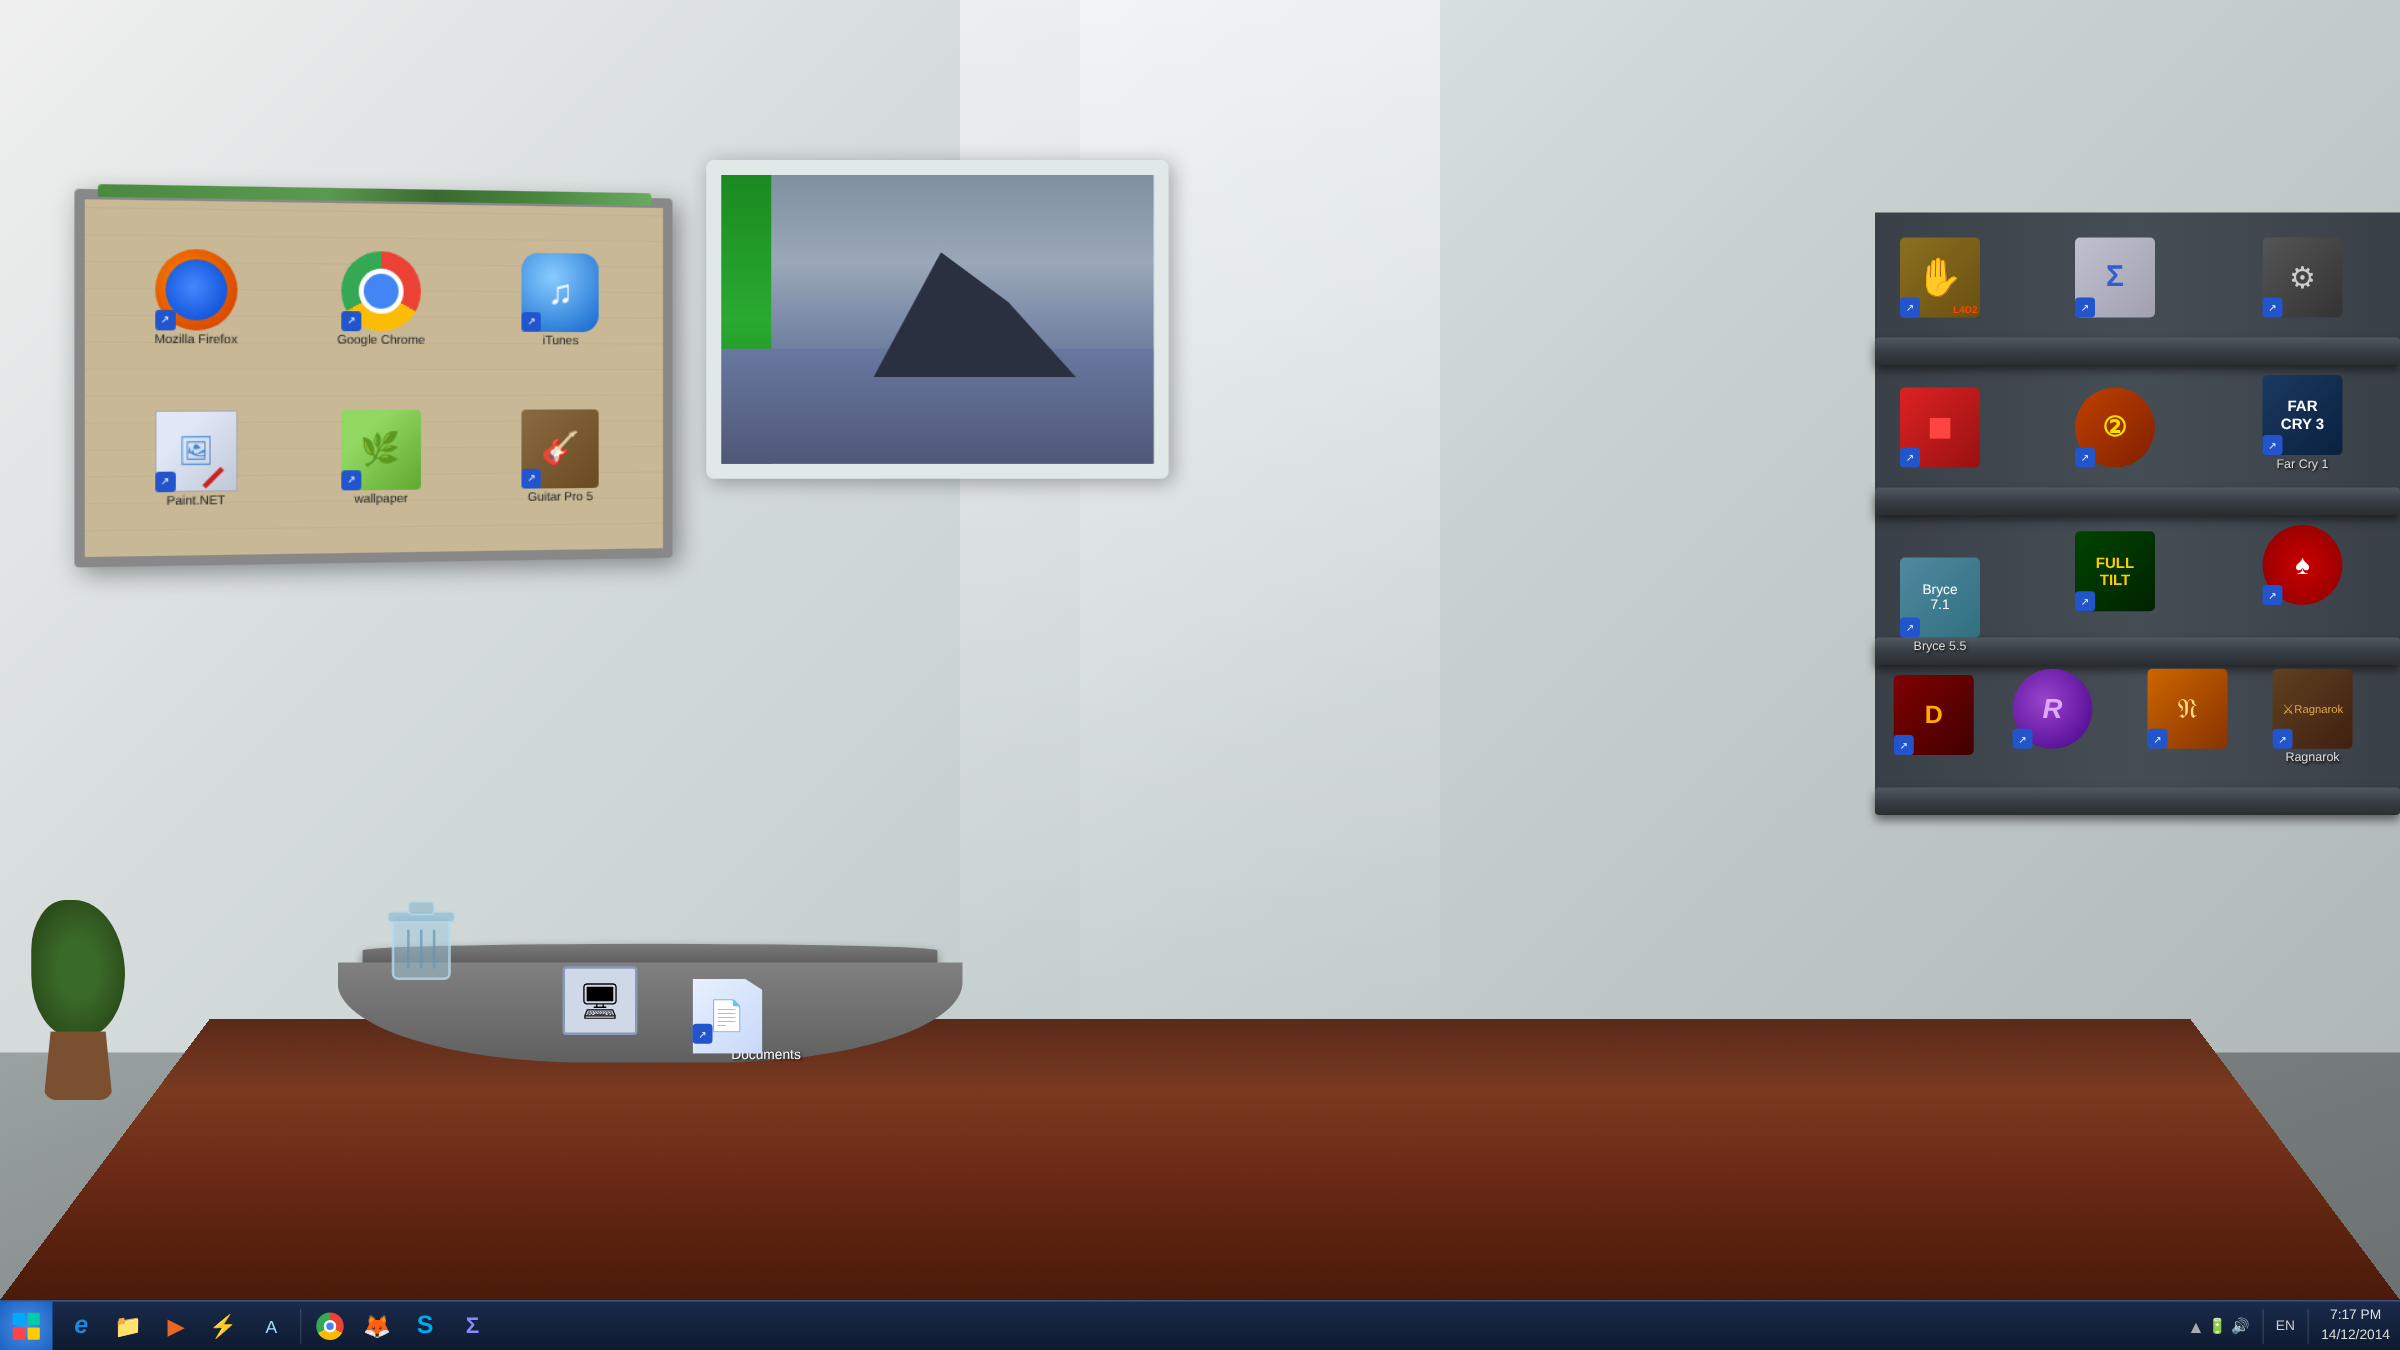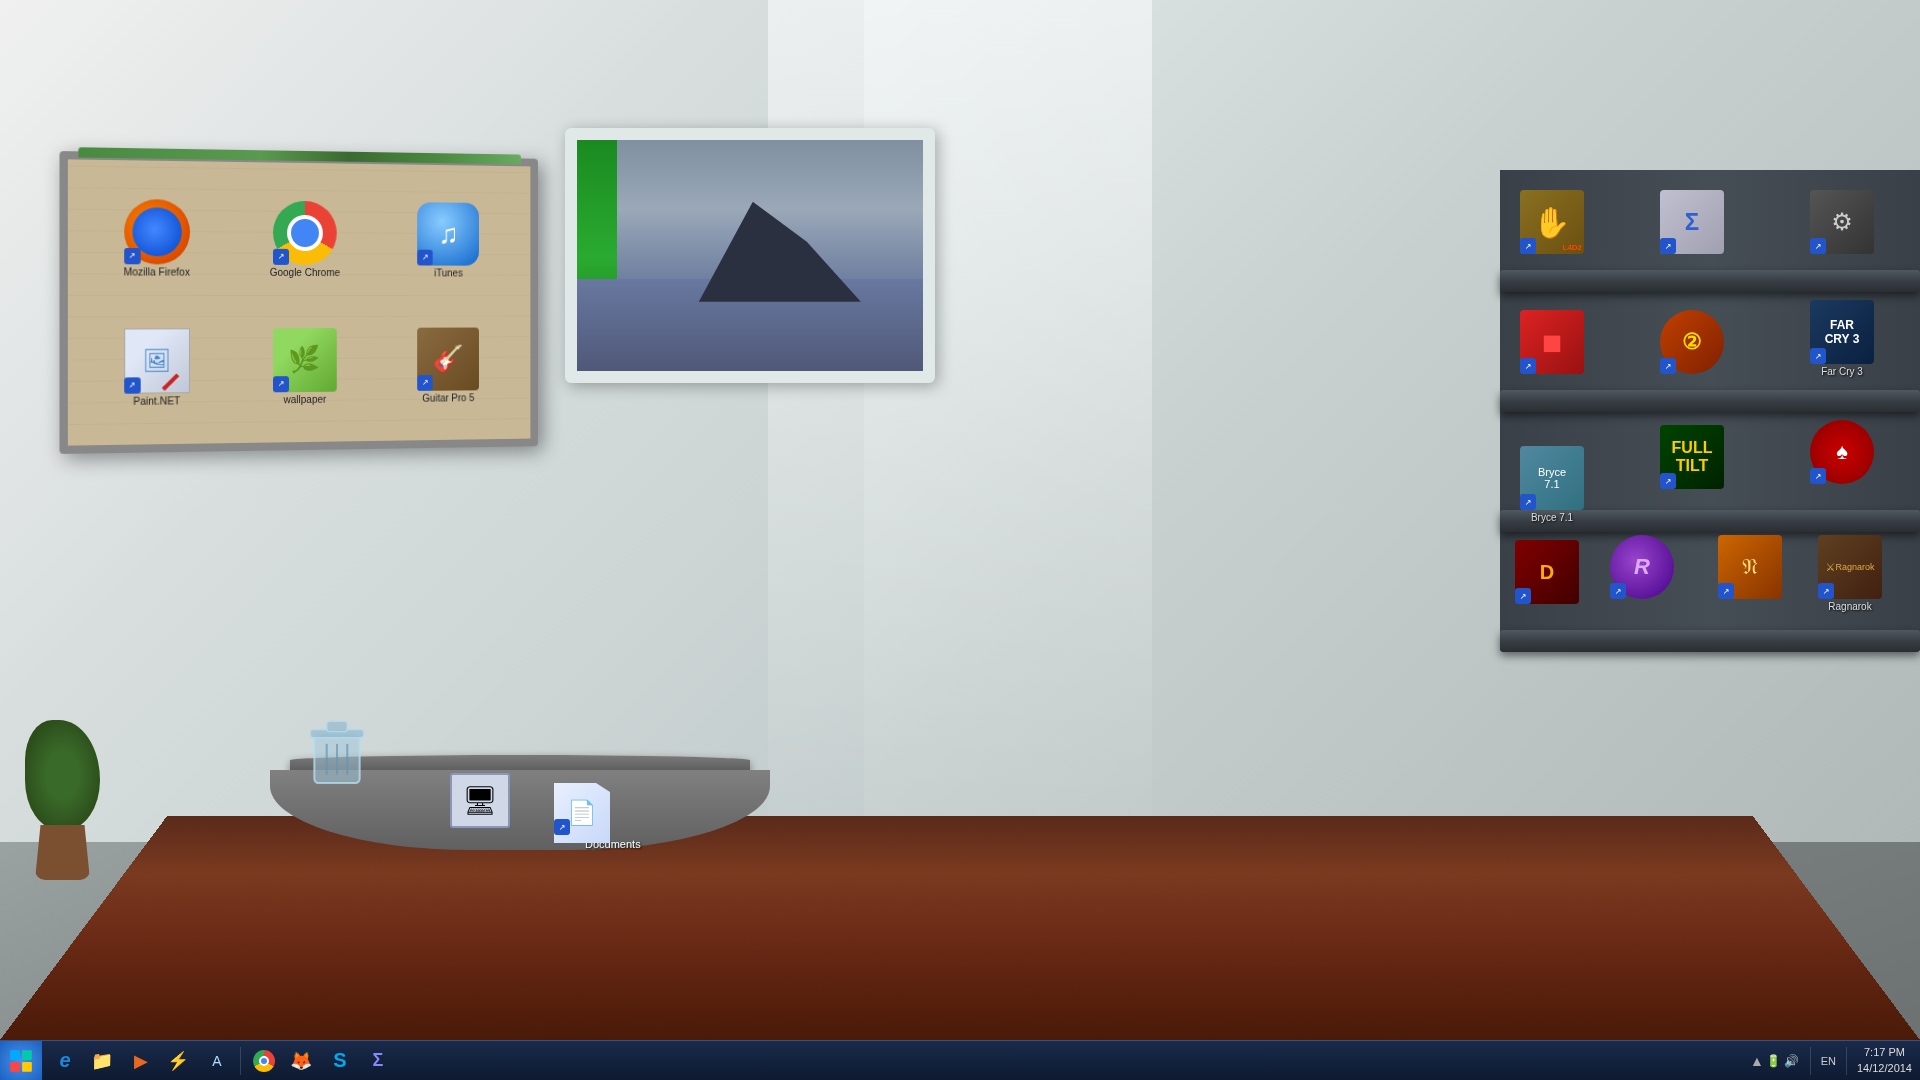--- a/index.html
+++ b/index.html
@@ -578,21 +578,21 @@
       text-align: center;
     }
     .fulltilt-icon {
       width: 64px; height: 64px;
       background: linear-gradient(135deg, #004400, #002200);
       border-radius: 4px;
       display: flex;
       align-items: center;
       justify-content: center;
       color: #ffcc00;
-      font-size: 16px;
+      font-size: 12px;
       font-weight: bold;
       text-align: center;
     }
     .pokerstars-icon {
       width: 64px; height: 64px;
       background: radial-gradient(circle, #cc0000, #880000);
       border-radius: 50%;
       display: flex;
       align-items: center;
       justify-content: center;
@@ -834,29 +834,29 @@
     <div class="icon-img">
       <div class="torchlight-icon">②</div>
       <div class="icon-badge">↗</div>
     </div>
   </div>
   <div class="shelf-icon" style="top: 130px; left: 310px;">
     <div class="icon-img">
       <div class="fc3-icon">FAR<br>CRY 3</div>
       <div class="icon-badge">↗</div>
     </div>
-    <span class="icon-label">Far Cry 3</span>
+    <span class="icon-label">Far Cry 1</span>
   </div>
 
   <div class="shelf-icon" style="top: 260px; left: 20px; margin-top: 16px;">
     <div class="icon-img">
       <div class="bryce-icon">Bryce<br>7.1</div>
       <div class="icon-badge">↗</div>
     </div>
-    <span class="icon-label">Bryce 7.1</span>
+    <span class="icon-label">Bryce 5.5</span>
   </div>
   <div class="shelf-icon" style="top: 255px; left: 160px;">
     <div class="icon-img">
       <div class="fulltilt-icon">FULL<br>TILT</div>
       <div class="icon-badge">↗</div>
     </div>
   </div>
   <div class="shelf-icon" style="top: 250px; left: 310px;">
     <div class="icon-img">
       <div class="pokerstars-icon">♠</div>

